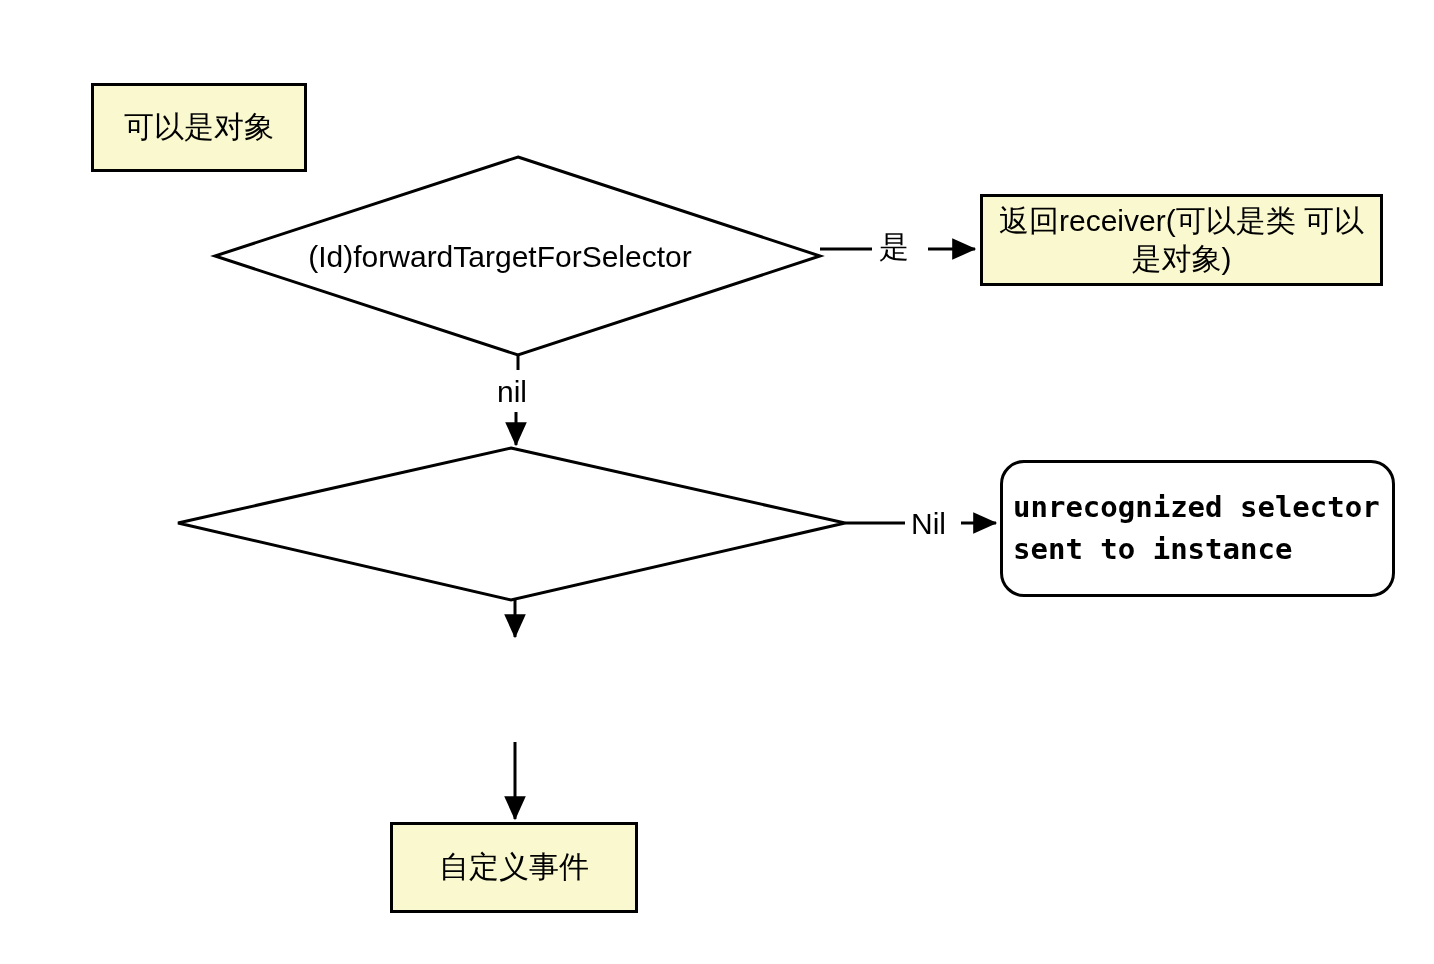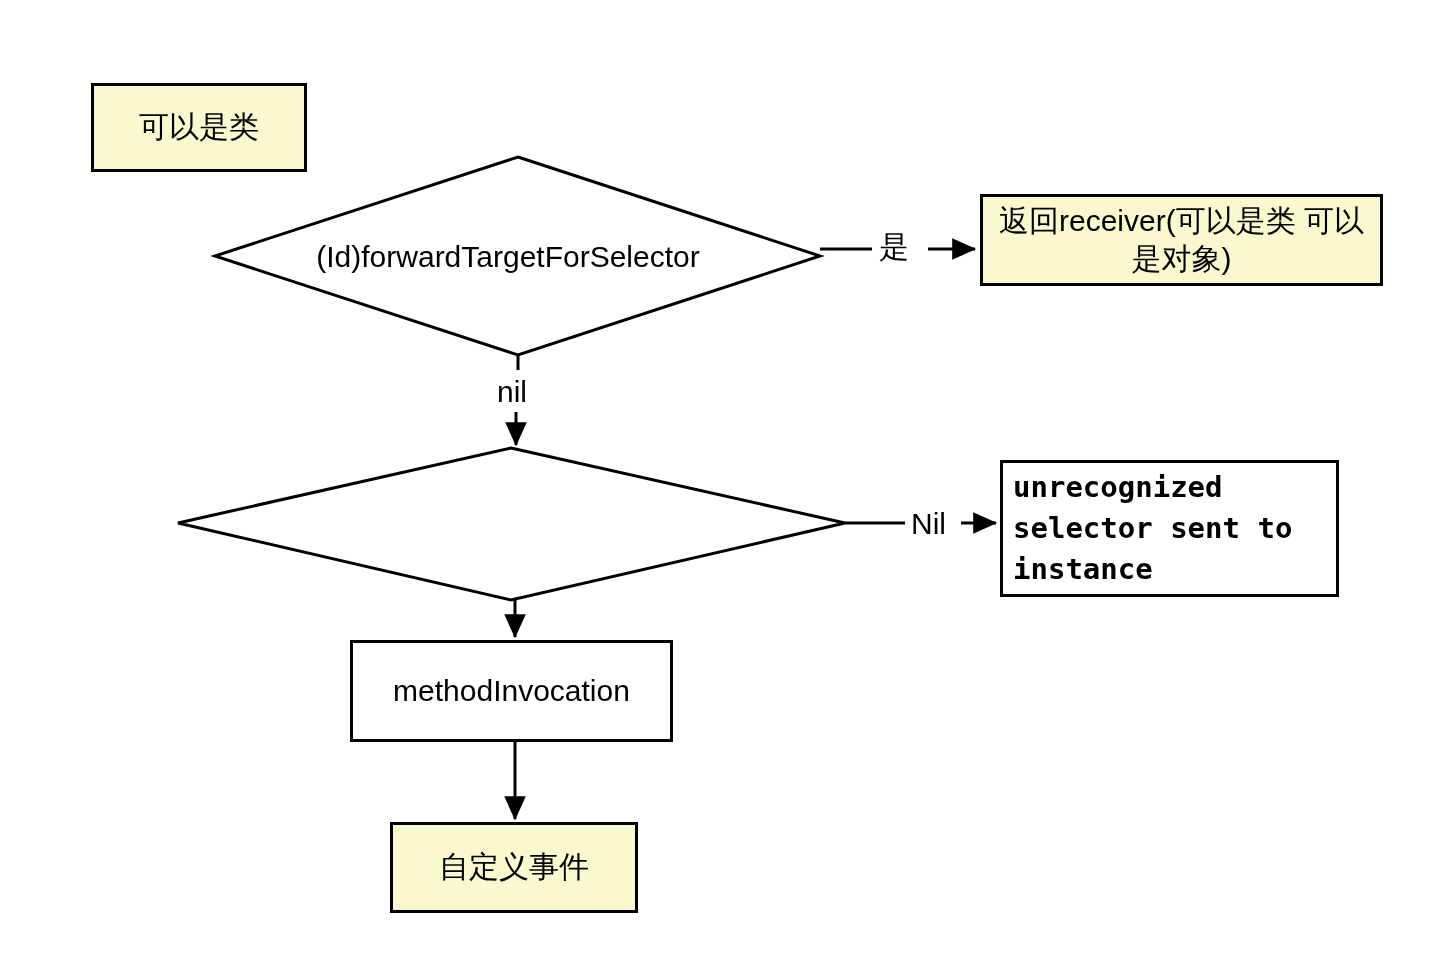--- a/index.html
+++ b/index.html
@@ -53,25 +53,26 @@
   
   #node-start {
     left: 91px; top: 83px; width: 216px; height: 89px;
     font-size: 30px;
   }
   #node-return-receiver {
     left: 980px; top: 194px; width: 403px; height: 92px;
     font-size: 30px;
   }
   #node-unrecognized {
-    left: 1000px; top: 460px; width: 339px; height: 137px;
+    left: 1000px; top: 460px; width: 395px; height: 137px;
     font-family: "DejaVu Sans Mono", "Liberation Mono", monospace;
     font-weight: bold;
     font-size: 29px;
     justify-content: flex-start;
+    border-radius: 24px;
   }
   #node-unrecognized .box-label {
     text-align: left;
     padding-left: 10px;
     line-height: 1.42;
   }
   #node-method-invocation {
     left: 350px; top: 640px; width: 323px; height: 102px;
     font-size: 30px;
   }
@@ -83,21 +84,21 @@
   
   .diamond-label {
     position: absolute;
     text-align: center;
     font-size: 30px;
     line-height: 1.3;
     white-space: pre-line;
     pointer-events: none;
   }
   #label-forward-target {
-    left: 208px; top: 237px; width: 600px;
+    left: 200px; top: 237px; width: 600px;
   }
   #label-method-signature {
     left: 178px; top: 476px; width: 665px;
   }
   
   .edge-label {
     position: absolute;
     font-size: 30px;
     line-height: 1;
     white-space: nowrap;
@@ -130,34 +131,31 @@
 
     <line x1="845" y1="523" x2="905" y2="523" stroke="#000000" stroke-width="3"></line>
     <line x1="961" y1="523" x2="996" y2="523" stroke="#000000" stroke-width="3" marker-end="url(#arrowhead)"></line>
 
     <line x1="515" y1="600" x2="515" y2="637" stroke="#000000" stroke-width="3" marker-end="url(#arrowhead)"></line>
 
     <line x1="515" y1="742" x2="515" y2="819" stroke="#000000" stroke-width="3" marker-end="url(#arrowhead)"></line>
   </svg>
 
   <div class="node box yellow" id="node-start">
-    <span class="box-label">可以是类</span>
+    <span class="box-label">可以是对象</span>
   </div>
 
   <div class="node box yellow" id="node-return-receiver">
     <span class="box-label">返回receiver(可以是类 可以是对象)</span>
   </div>
 
   <div class="node box" id="node-unrecognized">
     <span class="box-label">unrecognized selector sent to instance</span>
   </div>
 
-  <div class="node box" id="node-method-invocation">
-    <span class="box-label">methodInvocation</span>
-  </div>
 
   <div class="node box yellow" id="node-custom-event">
     <span class="box-label">自定义事件</span>
   </div>
 
   <div class="diamond-label" id="label-forward-target">(Id)forwardTargetForSelector</div>
 
 
   <div class="edge-label" id="label-yes">是</div>
 

